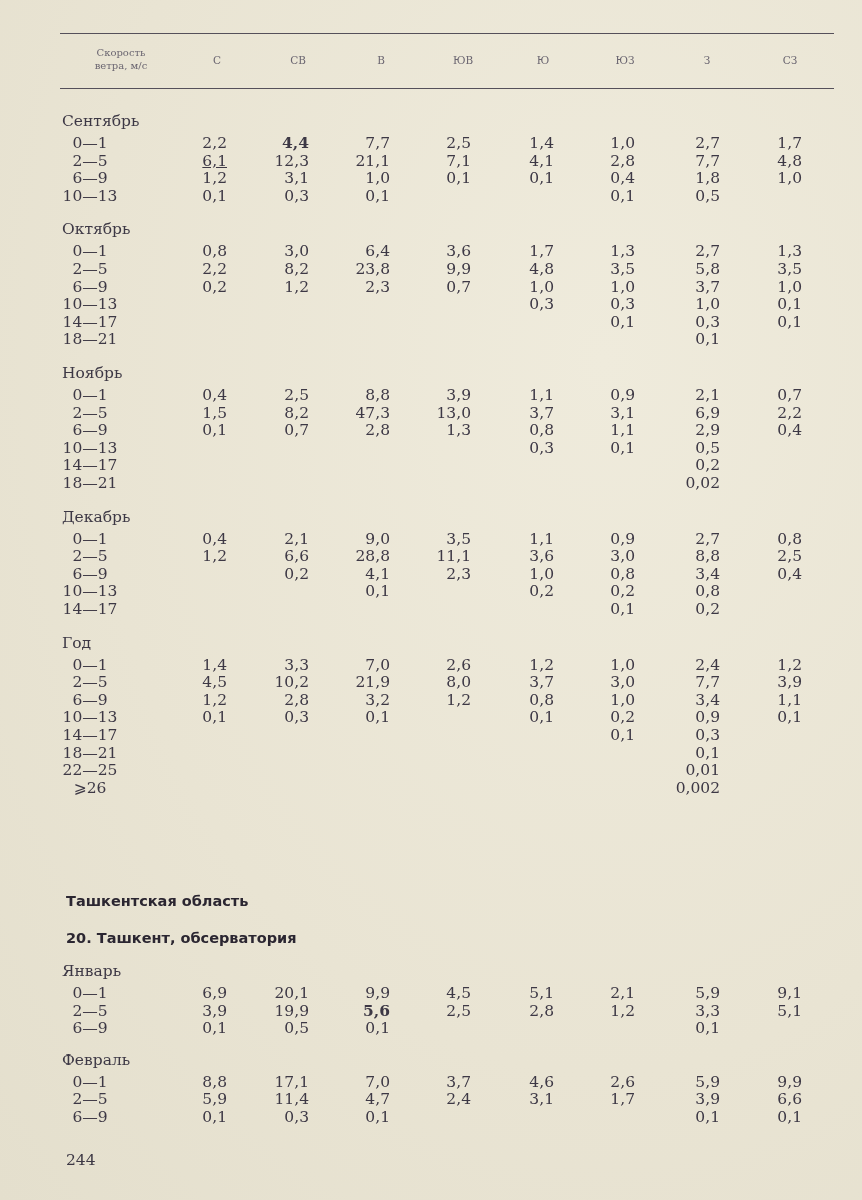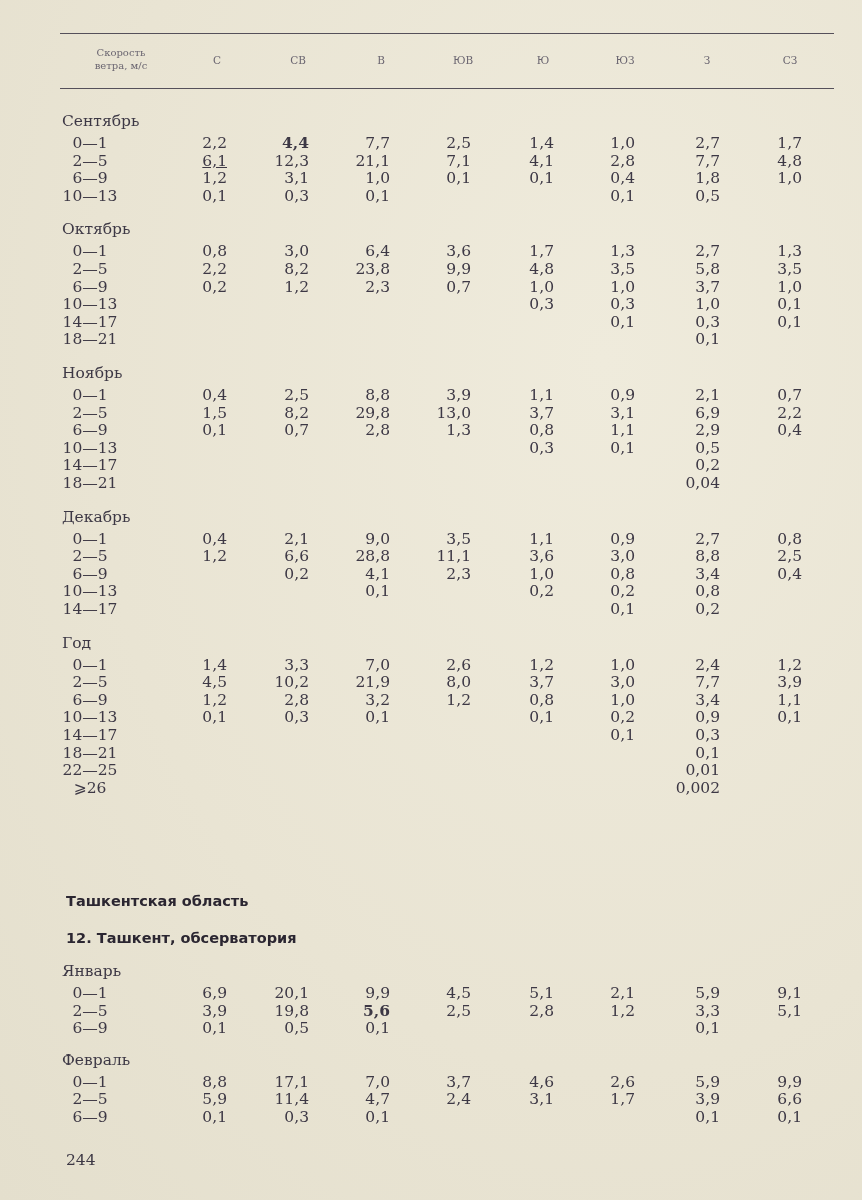--- a/index.html
+++ b/index.html
@@ -241,21 +241,21 @@
         <span class="v" style="right: 391px;">3,9</span>
         <span class="v" style="right: 308px;">1,1</span>
         <span class="v" style="right: 227px;">0,9</span>
         <span class="v" style="right: 142px;">2,1</span>
         <span class="v" style="right: 60px;">0,7</span>
       </div>
       <div class="row" style="top: 387.6px;">
         <span class="lbl">2—5</span>
         <span class="v" style="right: 635px;">1,5</span>
         <span class="v" style="right: 553px;">8,2</span>
-        <span class="v" style="right: 472px;">29,8</span>
+        <span class="v" style="right: 472px;">47,3</span>
         <span class="v" style="right: 391px;">13,0</span>
         <span class="v" style="right: 308px;">3,7</span>
         <span class="v" style="right: 227px;">3,1</span>
         <span class="v" style="right: 142px;">6,9</span>
         <span class="v" style="right: 60px;">2,2</span>
       </div>
       <div class="row" style="top: 405.2px;">
         <span class="lbl">6—9</span>
         <span class="v" style="right: 635px;">0,1</span>
         <span class="v" style="right: 553px;">0,7</span>
@@ -289,21 +289,21 @@
         <span class="v" style="right: 60px;"></span>
       </div>
       <div class="row" style="top: 458px;">
         <span class="lbl">18—21</span>
         <span class="v" style="right: 635px;"></span>
         <span class="v" style="right: 553px;"></span>
         <span class="v" style="right: 472px;"></span>
         <span class="v" style="right: 391px;"></span>
         <span class="v" style="right: 308px;"></span>
         <span class="v" style="right: 227px;"></span>
-        <span class="v" style="right: 142px;">0,04</span>
+        <span class="v" style="right: 142px;">0,02</span>
         <span class="v" style="right: 60px;"></span>
       </div>
       <div class="section" style="top: 492.6px;">Декабрь</div>
       <div class="row" style="top: 513.6px;">
         <span class="lbl">0—1</span>
         <span class="v" style="right: 635px;">0,4</span>
         <span class="v" style="right: 553px;">2,1</span>
         <span class="v" style="right: 472px;">9,0</span>
         <span class="v" style="right: 391px;">3,5</span>
         <span class="v" style="right: 308px;">1,1</span>
@@ -440,39 +440,39 @@
         <span class="v" style="right: 472px;"></span>
         <span class="v" style="right: 391px;"></span>
         <span class="v" style="right: 308px;"></span>
         <span class="v" style="right: 227px;"></span>
         <span class="v" style="right: 142px;">0,002</span>
         <span class="v" style="right: 60px;"></span>
       </div>
     </div>
 
   <div class="bold" style="top:877px">Ташкентская область</div>
-  <div class="bold" style="top:914px">12. Ташкент, обсерватория</div>
+  <div class="bold" style="top:914px">20. Ташкент, обсерватория</div>
 
   <div id="table-bottom">
       <div class="section" style="top: 947px;">Январь</div>
       <div class="row" style="top: 968px;">
         <span class="lbl">0—1</span>
         <span class="v" style="right: 635px;">6,9</span>
         <span class="v" style="right: 553px;">20,1</span>
         <span class="v" style="right: 472px;">9,9</span>
         <span class="v" style="right: 391px;">4,5</span>
         <span class="v" style="right: 308px;">5,1</span>
         <span class="v" style="right: 227px;">2,1</span>
         <span class="v" style="right: 142px;">5,9</span>
         <span class="v" style="right: 60px;">9,1</span>
       </div>
       <div class="row" style="top: 985.6px;">
         <span class="lbl">2—5</span>
         <span class="v" style="right: 635px;">3,9</span>
-        <span class="v" style="right: 553px;">19,8</span>
+        <span class="v" style="right: 553px;">19,9</span>
         <span class="v" style="right: 472px; font-weight: bold;">5,6</span>
         <span class="v" style="right: 391px;">2,5</span>
         <span class="v" style="right: 308px;">2,8</span>
         <span class="v" style="right: 227px;">1,2</span>
         <span class="v" style="right: 142px;">3,3</span>
         <span class="v" style="right: 60px;">5,1</span>
       </div>
       <div class="row" style="top: 1003.2px;">
         <span class="lbl">6—9</span>
         <span class="v" style="right: 635px;">0,1</span>

